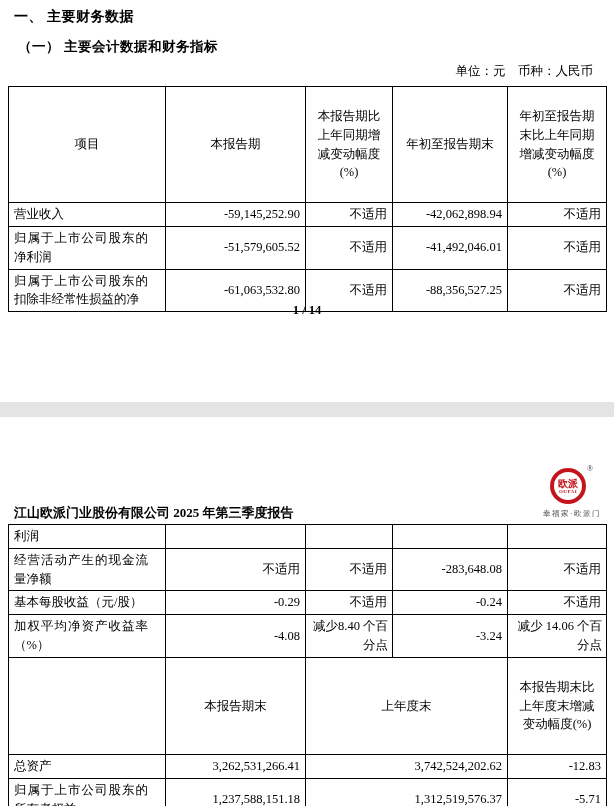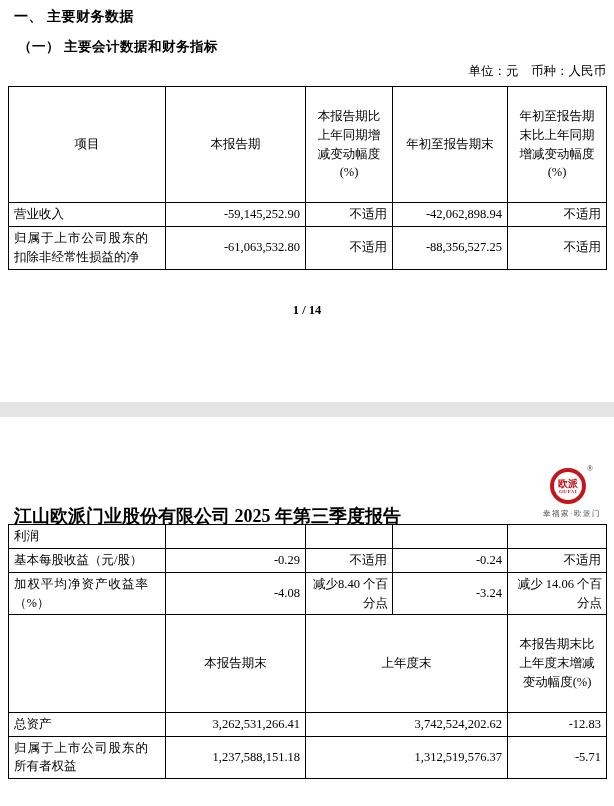--- a/index.html
+++ b/index.html
@@ -11,21 +11,21 @@
   }
   .sec-title {
     position: absolute; left: 14px; top: 8px;
     font-size: 14px; font-weight: bold; letter-spacing: 0.5px;
   }
   .subsec-title {
     position: absolute; left: 18px; top: 38px;
     font-size: 13.5px; font-weight: bold; letter-spacing: 0.5px;
   }
   .unit-note {
-    position: absolute; right: 8px; top: 63px;
+    position: absolute; right: 21px; top: 63px;
     font-size: 12.5px;
   }
   table {
     position: absolute; left: 8px;
     width: 598px;
     border-collapse: collapse; table-layout: fixed;
     font-size: 12.5px; line-height: 1.5;
   }
   #table1 { top: 86px; }
   #table2 { top: 524px; }
@@ -41,21 +41,21 @@
   .page-num {
     position: absolute; left: 0; top: 303px; width: 614px;
     text-align: center; font-size: 12.5px; font-weight: bold;
   }
   .page-gap {
     position: absolute; left: 0; top: 402px; width: 614px; height: 15px;
     background: #e4e4e4;
   }
   .company-title {
     position: absolute; left: 14px; top: 504px;
-    font-size: 18px; font-weight: bold;
+    font-size: 13px; font-weight: bold;
   }
   .logo { position: absolute; left: 550px; top: 468px; width: 36px; height: 36px; }
   .logo-circle {
     position: absolute; left: 0; top: 0; width: 36px; height: 36px;
     border-radius: 50%; background: #c4151c;
   }
   .logo-inner {
     position: absolute; left: 4px; top: 4px; width: 28px; height: 28px;
     border-radius: 50%; background: #fff;
     display: flex; flex-direction: column; align-items: center; justify-content: center;
@@ -92,20 +92,27 @@
       <td class="th">年初至报告期末</td>
       <td class="th">年初至报告期末比上年同期增减变动幅度(%)</td>
     </tr>
     <tr style="height:24px">
       <td class="lbl">营业收入</td>
       <td class="num">-59,145,252.90</td>
       <td class="num">不适用</td>
       <td class="num">-42,062,898.94</td>
       <td class="num">不适用</td>
     </tr>
+    <tr style="height:36px">
+      <td class="lbl">归属于上市公司股东的净利润</td>
+      <td class="num">-51,579,605.52</td>
+      <td class="num">不适用</td>
+      <td class="num">-41,492,046.01</td>
+      <td class="num">不适用</td>
+    </tr>
     <tr style="height:40px">
       <td class="lbl">归属于上市公司股东的扣除非经常性损益的净</td>
       <td class="num">-61,063,532.80</td>
       <td class="num">不适用</td>
       <td class="num">-88,356,527.25</td>
       <td class="num">不适用</td>
     </tr>
   </tbody>
     </table>
 
@@ -136,20 +143,27 @@
         <col style="width:99px">
     </colgroup>
     <tbody>
         <tr style="height:20px">
       <td class="lbl">利润</td>
       <td class="num"></td>
       <td class="num"></td>
       <td class="num"></td>
       <td class="num"></td>
     </tr>
+    <tr style="height:42px">
+      <td class="lbl">经营活动产生的现金流量净额</td>
+      <td class="num">不适用</td>
+      <td class="num">不适用</td>
+      <td class="num">-283,648.08</td>
+      <td class="num">不适用</td>
+    </tr>
     <tr style="height:24px">
       <td class="lbl">基本每股收益（元/股）</td>
       <td class="num">-0.29</td>
       <td class="num">不适用</td>
       <td class="num">-0.24</td>
       <td class="num">不适用</td>
     </tr>
     <tr style="height:42px">
       <td class="lbl">加权平均净资产收益率（%）</td>
       <td class="num">-4.08</td>

